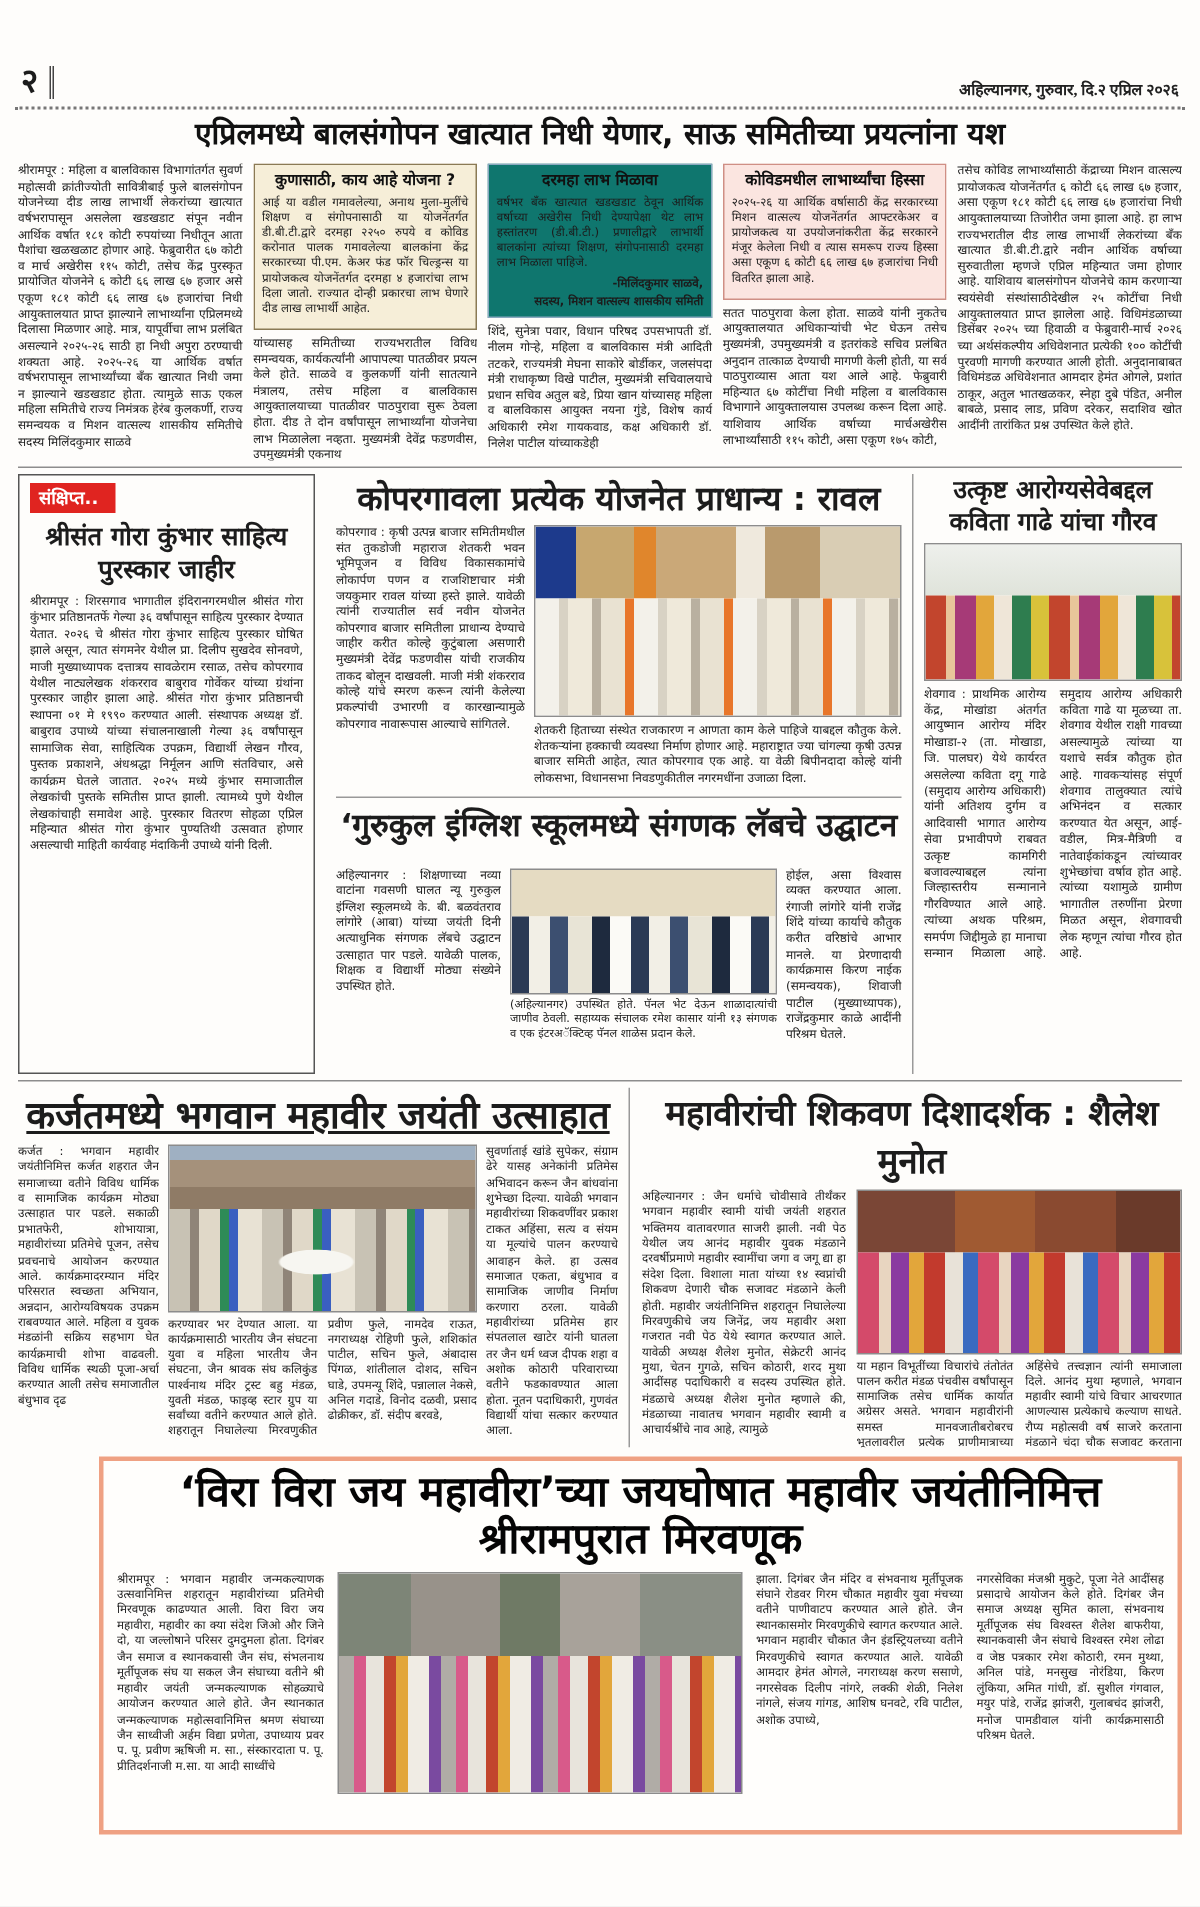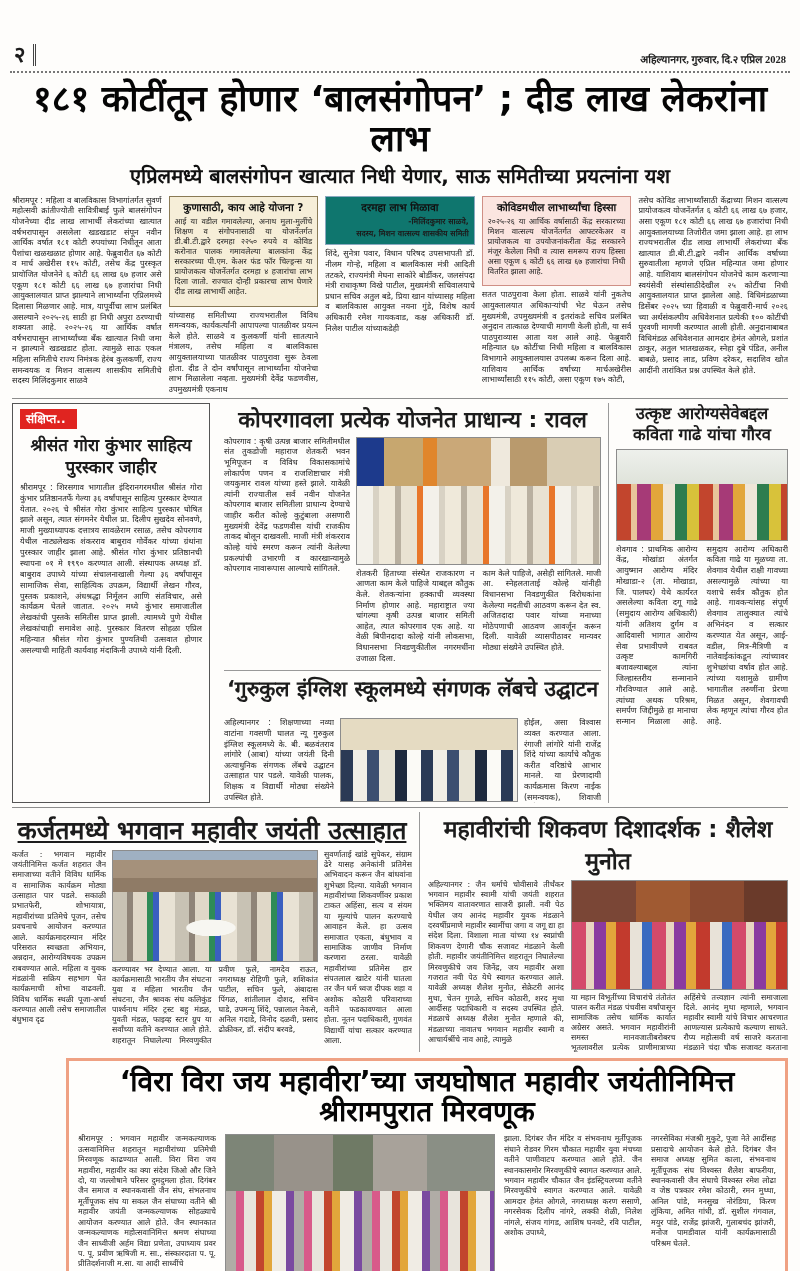--- a/index.html
+++ b/index.html
@@ -104,41 +104,41 @@
   .vr-c2 { width:138px; }
   .vr-c3 { flex:1; }
 </style>
 </head>
 <body>
 
 <div class="page">
 
   <div class="hdr">
     <div class="pgnum">२</div>
-    <div class="dateline">अहिल्यानगर, गुरुवार, दि.२ एप्रिल 2028</div>
+    <div class="dateline">अहिल्यानगर, गुरुवार, दि.२ एप्रिल २०२६</div>
   </div>
   <div class="dotrule"></div>
 
   <section>
-    <h1 class="lead-hl">१८१ कोटींतून होणार ‘बालसंगोपन’ ; दीड लाख लेकरांना लाभ</h1>
     <div class="lead-sub">एप्रिलमध्ये बालसंगोपन खात्यात निधी येणार, साऊ समितीच्या प्रयत्नांना यश</div>
     <div class="lead-grid">
       <div class="lcol">
         <p>श्रीरामपूर : महिला व बालविकास विभागांतर्गत सुवर्ण महोत्सवी क्रांतीज्योती सावित्रीबाई फुले बालसंगोपन योजनेच्या दीड लाख लाभार्थी लेकरांच्या खात्यात वर्षभरापासून असलेला खडखडाट संपून नवीन आर्थिक वर्षात १८१ कोटी रुपयांच्या निधीतून आता पैशांचा खळखळाट होणार आहे. फेब्रुवारीत ६७ कोटी व मार्च अखेरीस ११५ कोटी, तसेच केंद्र पुरस्कृत प्रायोजित योजनेने ६ कोटी ६६ लाख ६७ हजार असे एकूण १८१ कोटी ६६ लाख ६७ हजारांचा निधी आयुक्तालयात प्राप्त झाल्याने लाभार्थ्यांना एप्रिलमध्ये दिलासा मिळणार आहे. मात्र, यापूर्वीचा लाभ प्रलंबित असल्याने २०२५-२६ साठी हा निधी अपुरा ठरण्याची शक्यता आहे. २०२५-२६ या आर्थिक वर्षात वर्षभरापासून लाभार्थ्यांच्या बँक खात्यात निधी जमा न झाल्याने खडखडाट होता. त्यामुळे साऊ एकल महिला समितीचे राज्य निमंत्रक हेरंब कुलकर्णी, राज्य समन्वयक व मिशन वात्सल्य शासकीय समितीचे सदस्य मिलिंदकुमार साळवे</p>
       </div>
       <div class="lcol">
         <div class="ibox box-cream">
           <div class="ibox-t">कुणासाठी, काय आहे योजना ?</div>
           <p>आई या वडील गमावलेल्या, अनाथ मुला-मुलींचे शिक्षण व संगोपनासाठी या योजनेंतर्गत डी.बी.टी.द्वारे दरमहा २२५० रुपये व कोविड करोनात पालक गमावलेल्या बालकांना केंद्र सरकारच्या पी.एम. केअर फंड फॉर चिल्ड्रन्स या प्रायोजकत्व योजनेंतर्गत दरमहा ४ हजारांचा लाभ दिला जातो. राज्यात दोन्ही प्रकारचा लाभ घेणारे दीड लाख लाभार्थी आहेत.</p>
         </div>
         <p>यांच्यासह समितीच्या राज्यभरातील विविध समन्वयक, कार्यकर्त्यांनी आपापल्या पातळीवर प्रयत्न केले होते. साळवे व कुलकर्णी यांनी सातत्याने मंत्रालय, तसेच महिला व बालविकास आयुक्तालयाच्या पातळीवर पाठपुरावा सुरू ठेवला होता. दीड ते दोन वर्षांपासून लाभार्थ्यांना योजनेचा लाभ मिळालेला नव्हता. मुख्यमंत्री देवेंद्र फडणवीस, उपमुख्यमंत्री एकनाथ</p>
       </div>
       <div class="lcol">
         <div class="ibox box-blue">
           <div class="ibox-t">दरमहा लाभ मिळावा</div>
+          <p>वर्षभर बँक खात्यात खडखडाट ठेवून आर्थिक वर्षाच्या अखेरीस निधी देण्यापेक्षा थेट लाभ हस्तांतरण (डी.बी.टी.) प्रणालीद्वारे लाभार्थी बालकांना त्यांच्या शिक्षण, संगोपनासाठी दरमहा लाभ मिळाला पाहिजे.</p>
           <div class="sig">-मिलिंदकुमार साळवे,</div>
           <div class="sig">सदस्य, मिशन वात्सल्य शासकीय समिती</div>
         </div>
         <p>शिंदे, सुनेत्रा पवार, विधान परिषद उपसभापती डॉ. नीलम गोऱ्हे, महिला व बालविकास मंत्री आदिती तटकरे, राज्यमंत्री मेघना साकोरे बोर्डीकर, जलसंपदा मंत्री राधाकृष्ण विखे पाटील, मुख्यमंत्री सचिवालयाचे प्रधान सचिव अतुल बडे, प्रिया खान यांच्यासह महिला व बालविकास आयुक्त नयना गुंडे, विशेष कार्य अधिकारी रमेश गायकवाड, कक्ष अधिकारी डॉ. निलेश पाटील यांच्याकडेही</p>
       </div>
       <div class="lcol">
         <div class="ibox box-pink">
           <div class="ibox-t">कोविडमधील लाभार्थ्यांचा हिस्सा</div>
           <p>२०२५-२६ या आर्थिक वर्षासाठी केंद्र सरकारच्या मिशन वात्सल्य योजनेंतर्गत आफ्टरकेअर व प्रायोजकत्व या उपयोजनांकरीता केंद्र सरकारने मंजूर केलेला निधी व त्यास समरूप राज्य हिस्सा असा एकूण ६ कोटी ६६ लाख ६७ हजारांचा निधी वितरित झाला आहे.</p>
         </div>
@@ -165,21 +165,20 @@
         <h3 class="kp-hl">कोपरगावला प्रत्येक योजनेत प्राधान्य : रावल</h3>
         <div class="kp-row">
           <p class="kp-left">कोपरगाव : कृषी उत्पन्न बाजार समितीमधील संत तुकडोजी महाराज शेतकरी भवन भूमिपूजन व विविध विकासकामांचे लोकार्पण पणन व राजशिष्टाचार मंत्री जयकुमार रावल यांच्या हस्ते झाले. यावेळी त्यांनी राज्यातील सर्व नवीन योजनेत कोपरगाव बाजार समितीला प्राधान्य देण्याचे जाहीर करीत कोल्हे कुटुंबाला असणारी मुख्यमंत्री देवेंद्र फडणवीस यांची राजकीय ताकद बोलून दाखवली. माजी मंत्री शंकरराव कोल्हे यांचे स्मरण करून त्यांनी केलेल्या प्रकल्पांची उभारणी व कारखान्यामुळे कोपरगाव नावारूपास आल्याचे सांगितले.</p>
           <div class="kp-right">
             <div class="photo kp-photo">
               <div class="ph-top"></div>
               <div class="ph-crowd"></div>
             </div>
             <div class="kp-cols">
               <p>शेतकरी हिताच्या संस्थेत राजकारण न आणता काम केले पाहिजे याबद्दल कौतुक केले. शेतकऱ्यांना हक्काची व्यवस्था निर्माण होणार आहे. महाराष्ट्रात ज्या चांगल्या कृषी उत्पन्न बाजार समिती आहेत, त्यात कोपरगाव एक आहे. या वेळी बिपीनदादा कोल्हे यांनी लोकसभा, विधानसभा निवडणुकीतील नगरमधींना उजाळा दिला.</p>
-              <p>काम केले पाहिजे, असेही सांगितले. माजी आ. स्नेहलताताई कोल्हे यांनीही विधानसभा निवडणुकीत विरोधकांना केलेल्या मदतीची आठवण करून देत स्व. अजितदादा पवार यांच्या मनाच्या मोठेपणाची आठवण आवर्जून करून दिली. यावेळी व्यासपीठावर मान्यवर मोठ्या संख्येने उपस्थित होते.</p>
             </div>
           </div>
         </div>
       </article>
 
       <article class="gk">
         <h3 class="gk-hl">‘गुरुकुल इंग्लिश स्कूलमध्ये संगणक लॅबचे उद्घाटन</h3>
         <div class="gk-row">
           <p class="gk-c1">अहिल्यानगर : शिक्षणाच्या नव्या वाटांना गवसणी घालत न्यू गुरुकुल इंग्लिश स्कूलमध्ये के. बी. बळवंतराव लांगोरे (आबा) यांच्या जयंती दिनी अत्याधुनिक संगणक लॅबचे उद्घाटन उत्साहात पार पडले. यावेळी पालक, शिक्षक व विद्यार्थी मोठ्या संख्येने उपस्थित होते.</p>
           <div class="gk-mid">

